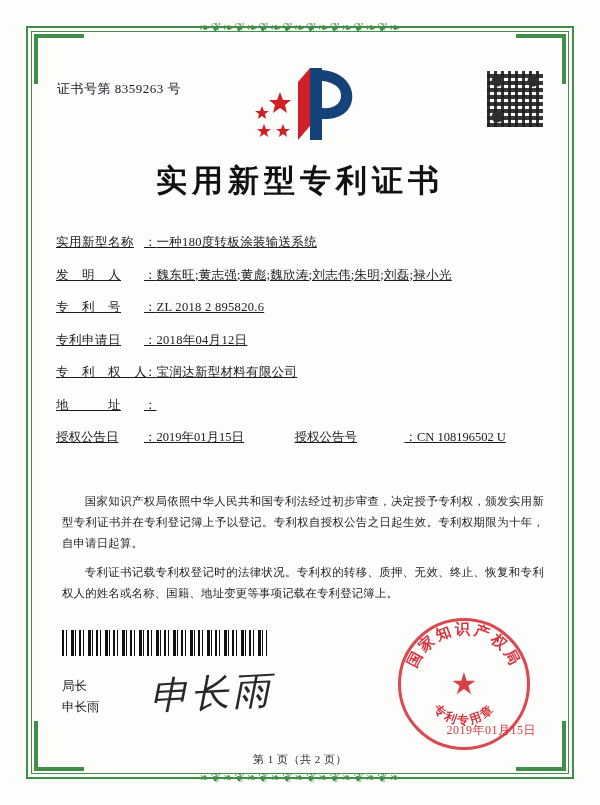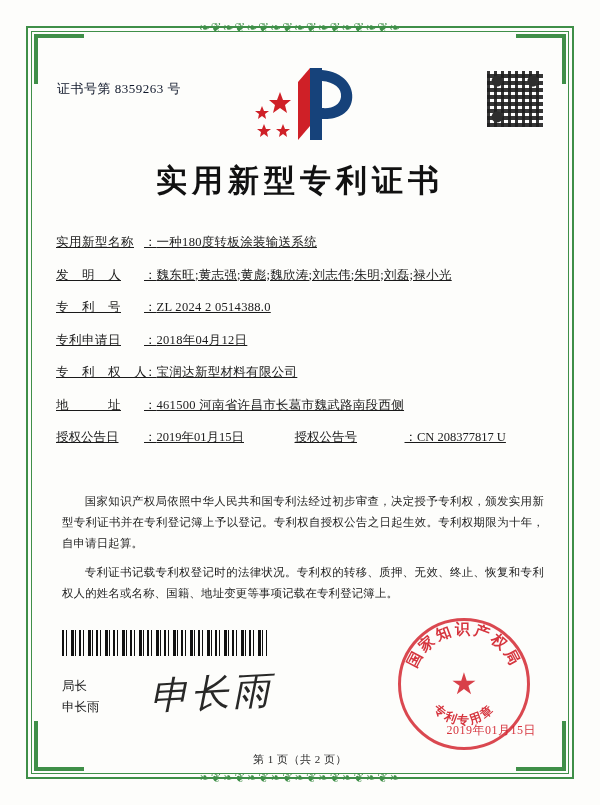--- a/index.html
+++ b/index.html
@@ -314,48 +314,47 @@
 
     <div class="field-row">
       <div class="field-label">发　明　人</div>
       <div class="field-sep">：</div>
       <div class="field-value">魏东旺;黄志强;黄彪;魏欣涛;刘志伟;朱明;刘磊;禄小光</div>
     </div>
 
     <div class="field-row">
       <div class="field-label">专　利　号</div>
       <div class="field-sep">：</div>
-      <div class="field-value">ZL 2024 2 0514388.0</div>
+      <div class="field-value">ZL 2018 2 895820.6</div>
     </div>
 
     <div class="field-row">
       <div class="field-label">专利申请日</div>
       <div class="field-sep">：</div>
       <div class="field-value">2018年04月12日</div>
     </div>
 
     <div class="field-row">
       <div class="field-label">专　利　权　人</div>
       <div class="field-sep">：</div>
       <div class="field-value">宝润达新型材料有限公司</div>
     </div>
 
     <div class="field-row">
       <div class="field-label">地　　　址</div>
       <div class="field-sep">：</div>
-      <div class="field-value">461500 河南省许昌市长葛市魏武路南段西侧</div>
     </div>
 
     <div class="row-split">
       <div class="half-label">授权公告日</div>
       <div class="field-sep">：</div>
       <div class="half-value">2019年01月15日</div>
       <div class="half-label2">授权公告号</div>
       <div class="field-sep">：</div>
-      <div class="half-value2">CN 208377817 U</div>
+      <div class="half-value2">CN 108196502 U</div>
     </div>
 
   </div>
 
   <div class="body-text">
     <p>国家知识产权局依照中华人民共和国专利法经过初步审查，决定授予专利权，颁发实用新型专利证书并在专利登记簿上予以登记。专利权自授权公告之日起生效。专利权期限为十年，自申请日起算。</p>
     <p>专利证书记载专利权登记时的法律状况。专利权的转移、质押、无效、终止、恢复和专利权人的姓名或名称、国籍、地址变更等事项记载在专利登记簿上。</p>
   </div>
 
   <div class="barcode"></div>

